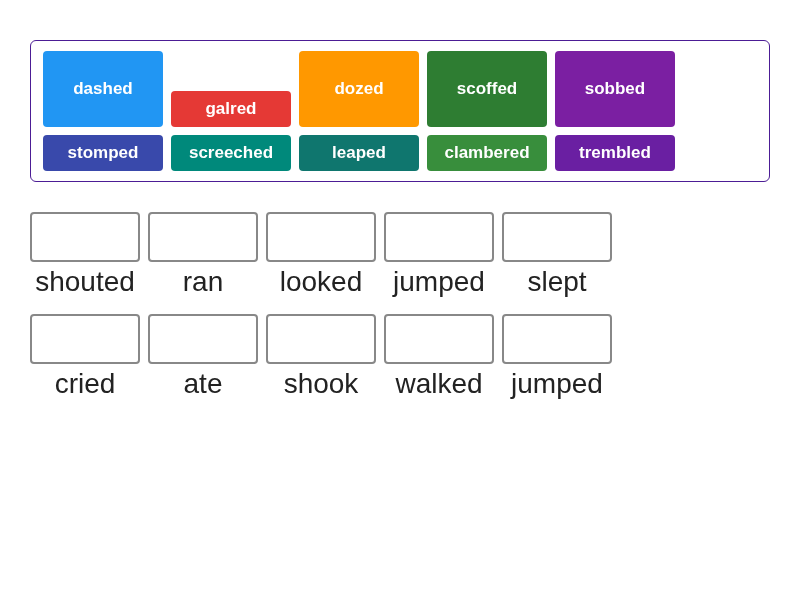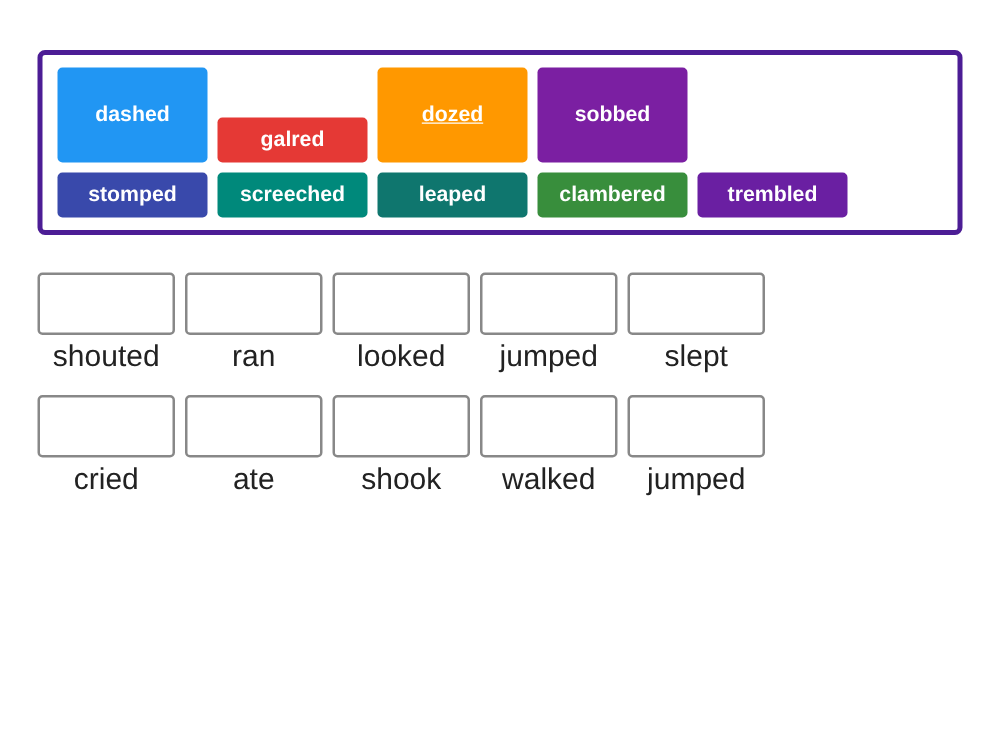--- a/index.html
+++ b/index.html
@@ -15,21 +15,21 @@
       justify-content: center;
       padding-top: 40px;
     }
 
     .main-container {
       width: 740px;
     }
 
     
     .word-bank {
-      border: 4px solid #4c1d95;
+      border: 1px solid #4c1d95;
       border-radius: 6px;
       padding: 10px 12px;
       margin-bottom: 30px;
       display: flex;
       flex-direction: column;
       gap: 8px;
     }
 
     .word-bank-row {
       display: flex;
@@ -45,21 +45,21 @@
       border-radius: 4px;
       font-size: 17px;
       font-weight: bold;
       color: #fff;
       cursor: grab;
       min-width: 120px;
     }
 
     .chip-blue    { background: #2196F3; }
     .chip-red     { background: #e53935; margin-top: 40px; }
-    .chip-orange  { background: #FF9800; text-decoration: underline; }
+    .chip-orange  { background: #FF9800; }
     .chip-green   { background: #2e7d32; }
     .chip-purple  { background: #7b1fa2; text-align: center; }
     .chip-indigo  { background: #3949ab; }
     .chip-teal    { background: #00897b; }
     .chip-deeporange { background: #0f766e; }
     .chip-darkgreen  { background: #388e3c; }
     .chip-darkpurple { background: #6a1fa2; }
 
     .drop-box {
       width: 110px;
@@ -81,35 +81,36 @@
       margin-bottom: 4px;
     }
 
     .labels-row {
       display: flex;
       gap: 8px;
     }
 
     .label-cell {
       min-width: 110px;
-      font-size: 24px;
+      font-size: 28px;
       color: #222;
       text-align: center;
     }
   </style>
 </head>
 <body>
 
 <div class="main-container">
 
   <div class="word-bank">
     <div class="word-bank-row">
       <span class="word-chip chip-blue">dashed</span>
       <span class="word-chip chip-red">galred</span>
       <span class="word-chip chip-orange">dozed</span>
+      <span class="word-chip chip-green">scoffed</span>
       <span class="word-chip chip-purple">sobbed</span>
     </div>
     <div class="word-bank-row">
       <span class="word-chip chip-indigo">stomped</span>
       <span class="word-chip chip-teal">screeched</span>
       <span class="word-chip chip-deeporange">leaped</span>
       <span class="word-chip chip-darkgreen">clambered</span>
       <span class="word-chip chip-darkpurple">trembled</span>
     </div>
   </div>

